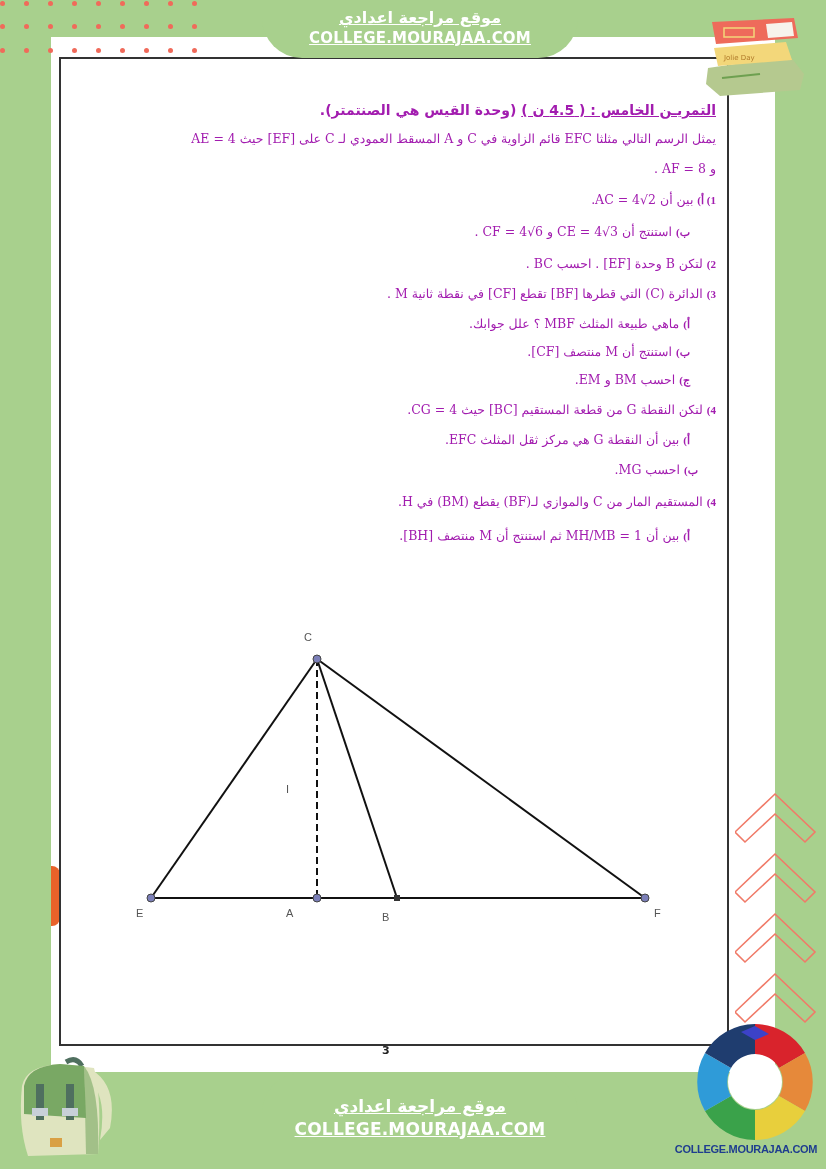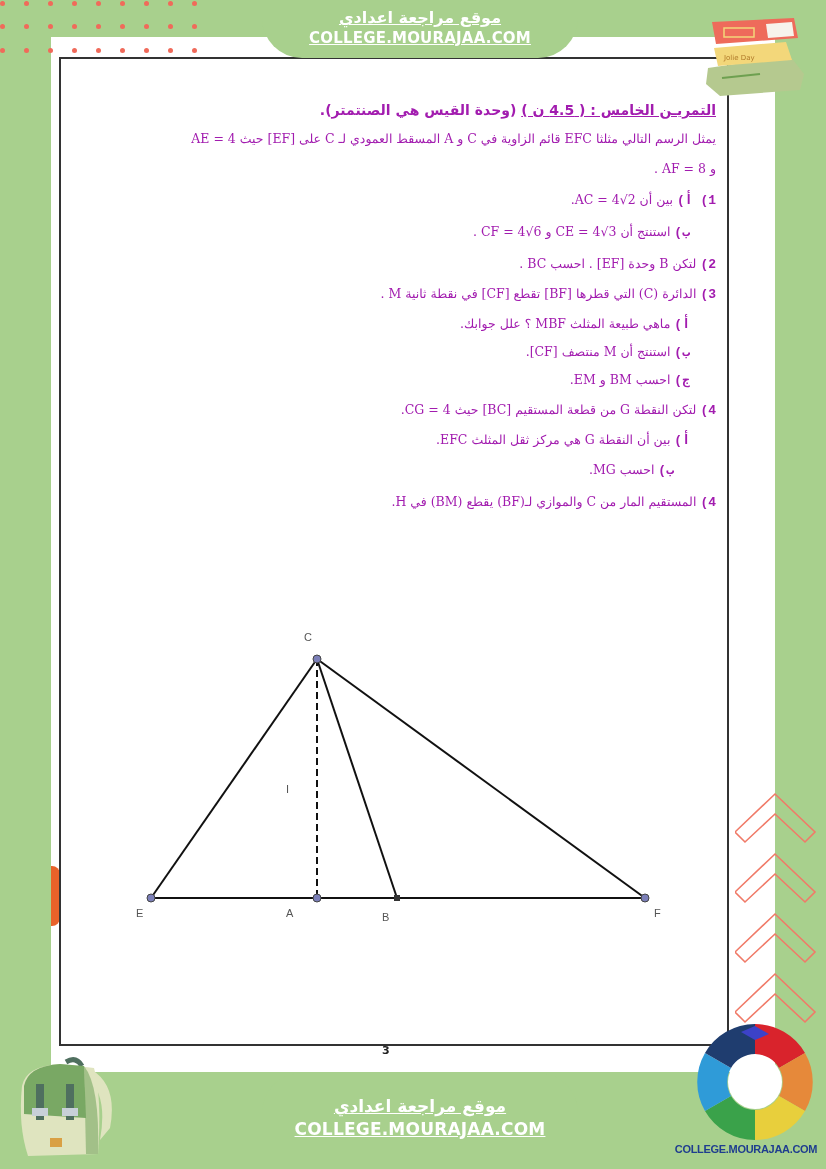--- a/index.html
+++ b/index.html
@@ -18,21 +18,21 @@
   .banner .lat { font-size:15px; font-weight:bold; text-decoration:underline; letter-spacing:0.2px; }
   #banner-top .ar { margin-top:8px; line-height:20px; }
   #banner-top .lat { line-height:20px; }
   #banner-bottom .ar { margin-top:22px; line-height:22px; font-size:17px; }
   #banner-bottom .lat { line-height:24px; font-size:17px; }
   #page { position:absolute; left:59px; top:57px; width:666px; height:985px; border:2px solid #333; background:#fff; }
   .content { position:absolute; direction:rtl; font-family:"DejaVu Serif", serif; color:#a21caf; }
   .line { position:absolute; right:0; white-space:nowrap; font-size:12.5px; }
   #title { font-family:"DejaVu Sans", sans-serif; font-weight:bold; font-size:14px; }
   #title .u { text-decoration:underline; }
-  .num { font-family:Liberation Mono, monospace; font-weight:bold; font-size:13px; }
+  .num { font-family:Liberation Serif, serif; font-weight:bold; font-size:11px; }
   #figure { position:absolute; left:120px; top:625px; width:560px; height:305px; }
   .fig-label { position:absolute; font-family:"Liberation Sans", sans-serif; font-size:11px; color:#555; }
   #pagenum { position:absolute; left:382px; top:1044px; font-size:11px; font-weight:bold; color:#222; }
   #chevrons { position:absolute; left:735px; top:792px; }
   #logo-text { position:absolute; left:666px; top:1143px; width:160px; text-align:center; font-family:"Liberation Sans", sans-serif; font-weight:bold; font-size:11px; color:#1f3d8f; letter-spacing:-0.3px; }
   #orange-tab { position:absolute; left:51px; top:866px; width:9px; height:60px; background:#e8622a; border-radius:0 8px 8px 0; }
 </style>
 </head>
 <body>
 
@@ -100,22 +100,23 @@
 
   <div class="line" style="top:92px;"><span class="num">1) أ)</span> <span>بين أن AC = 4√2.</span></div>
   <div class="line" style="top:124px;right:26px;"><span class="num">ب)</span> <span>استنتج أن CE = 4√3 و CF = 4√6 .</span></div>
   <div class="line" style="top:156px;"><span class="num">2)</span> <span>لتكن B وحدة [EF] . احسب BC .</span></div>
   <div class="line" style="top:186px;"><span class="num">3)</span> <span>الدائرة (C) التي قطرها [BF] تقطع [CF] في نقطة ثانية M .</span></div>
   <div class="line" style="top:216px;right:26px;"><span class="num">أ)</span> <span>ماهي طبيعة المثلث MBF ؟ علل جوابك.</span></div>
   <div class="line" style="top:244px;right:26px;"><span class="num">ب)</span> <span>استنتج أن M منتصف [CF].</span></div>
   <div class="line" style="top:272px;right:26px;"><span class="num">ج)</span> <span>احسب BM و EM.</span></div>
   <div class="line" style="top:302px;"><span class="num">4)</span> <span>لتكن النقطة G من قطعة المستقيم [BC] حيث CG = 4.</span></div>
   <div class="line" style="top:332px;right:26px;"><span class="num">أ)</span> <span>بين أن النقطة G هي مركز ثقل المثلث EFC.</span></div>
-  <div class="line" style="top:362px;right:42px;"><span class="num">ب)</span> <span>احسب MG.</span></div>
+  <div class="line" style="top:362px;right:18px;"><span class="num">ب)</span> <span>احسب MG.</span></div>
   <div class="line" style="top:394px;"><span class="num">4)</span> <span>المستقيم المار من C والموازي لـ(BF) يقطع (BM) في H.</span></div>
+  <div class="line" style="top:428px;right:26px;"><span class="num">أ)</span> <span>بين أن MH/MB = 1 ثم استنتج أن M منتصف [BH].</span></div>
 </div>
 
 <div id="figure">
   <svg width="560" height="305">
     <line x1="31" y1="273" x2="525" y2="273" stroke="#111" stroke-width="2"></line>
     <line x1="31" y1="273" x2="197" y2="34" stroke="#111" stroke-width="2"></line>
     <line x1="197" y1="34" x2="525" y2="273" stroke="#111" stroke-width="2"></line>
     <line x1="197" y1="34" x2="277" y2="273" stroke="#111" stroke-width="2"></line>
     <line x1="197" y1="34" x2="197" y2="273" stroke="#111" stroke-width="2" stroke-dasharray="7,4"></line>
     <circle cx="197" cy="34" r="4" fill="#7b7fb8" stroke="#444" stroke-width="1"></circle>

